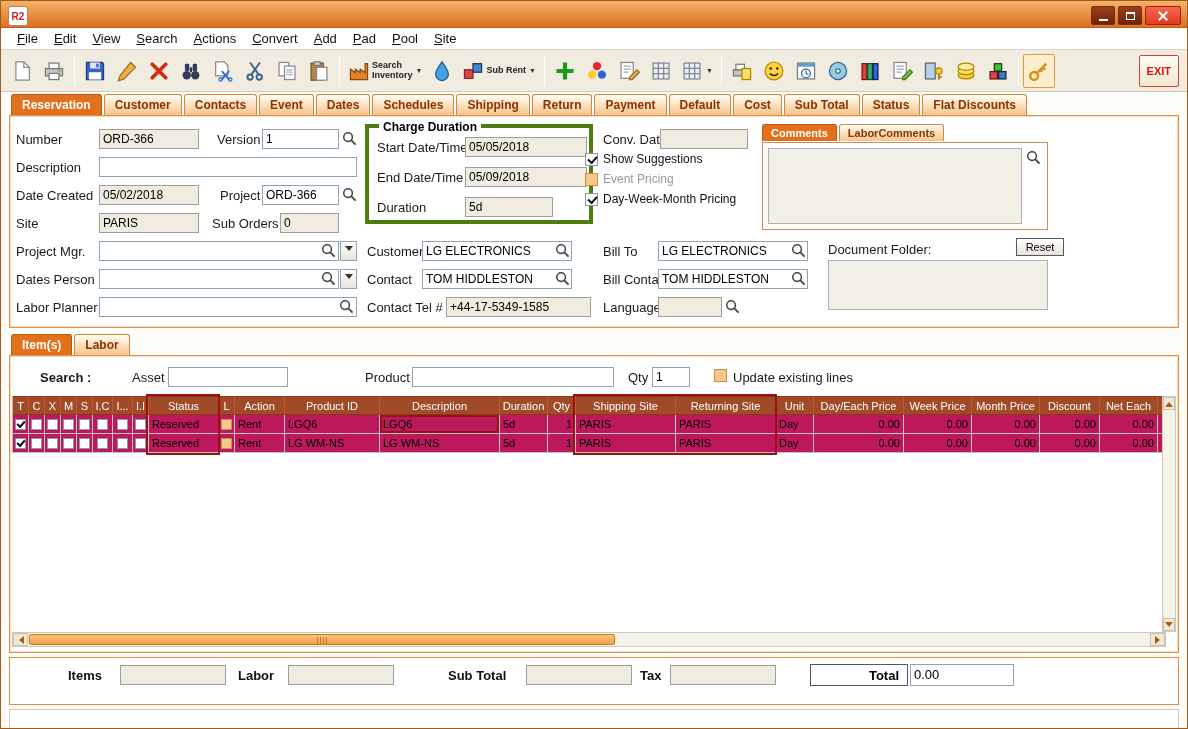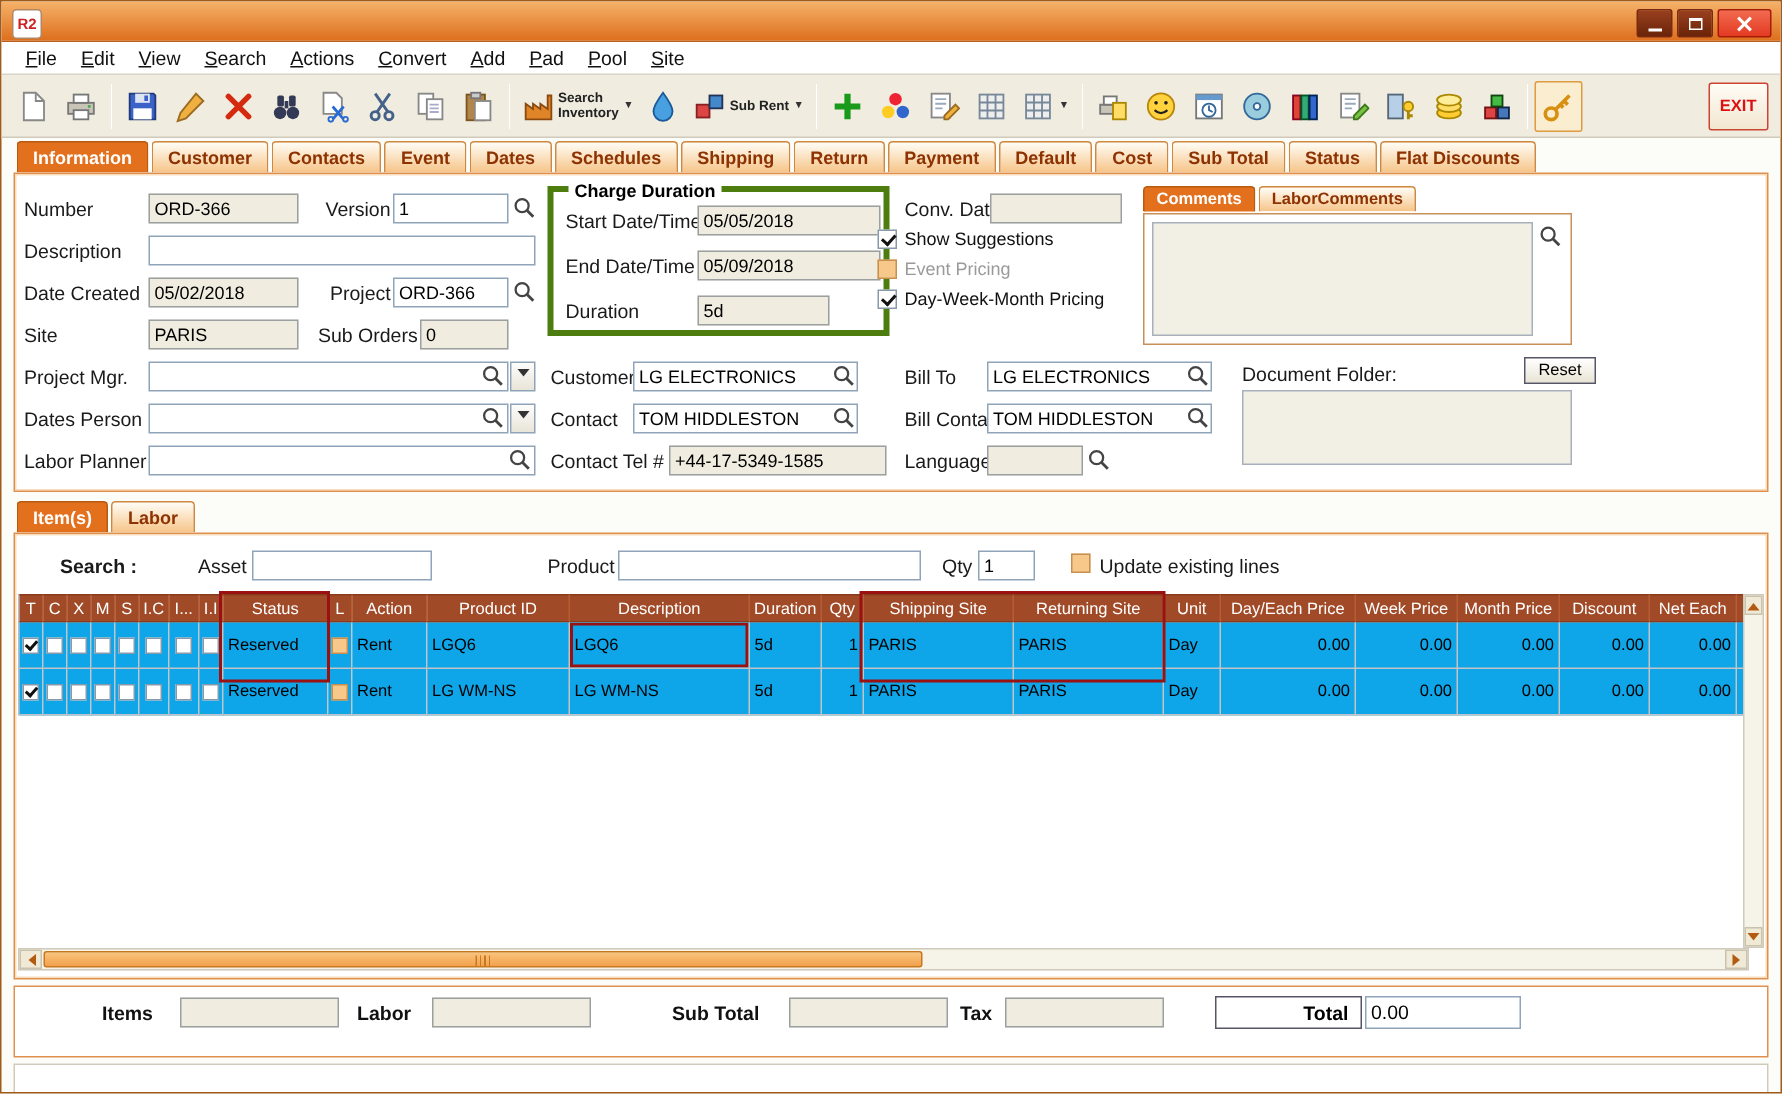--- a/index.html
+++ b/index.html
@@ -65,21 +65,21 @@
 .cb.checked::after{content:"";position:absolute;left:2px;top:2px;width:7px;height:4px;border-left:2px solid #111;border-bottom:2px solid #111;transform:rotate(-48deg)}
 .cb.orange{background:#f6c88a;border-color:#c89050}
 .cbstack{position:absolute;display:flex;flex-direction:column;gap:6px}
 .cbrow{display:flex;align-items:center;gap:5px;font-size:12px;color:#111}
 .cbrow.dis .cblabel{color:#9a9a9a}
 .cbrow.dis .cb{background:#f6c88a;border-color:#c89050}
 
 
 #items-table{position:absolute;left:2px;top:40px;width:1154px;border-collapse:separate;border-spacing:0;table-layout:fixed;font-size:11px;border-left:1px solid #bbb}
 #items-table th{background:var(--table-header-bg,#a04a28);color:#fff;font-weight:normal;height:19px;border-right:1px solid #b85c34;border-top:1px solid #8a3a1a;border-bottom:1px solid #8a3a1a;padding:0 2px;overflow:hidden;white-space:nowrap;text-align:center}
-#items-table td{height:31px;border-right:1px solid #c4c4c4;border-bottom:1px solid #c4c4c4;padding:0 3px;overflow:hidden;white-space:nowrap;background:#0ea5e9;color:#000}
+#items-table td{height:19px;border-right:1px solid #c4c4c4;border-bottom:1px solid #c4c4c4;padding:0 3px;overflow:hidden;white-space:nowrap;background:#be185d;color:#000}
 #items-table td.num{text-align:right}
 #items-table td.cbcell{text-align:center;padding:0}
 #items-table td .cb{width:11px;height:11px;vertical-align:middle}
 #items-table td .cb.checked::after{left:1px;top:1px;width:6px;height:3px}
 #items-table td.desc-hl{box-shadow:inset 0 0 0 2px var(--highlight,#991111)}
 .hl-box{position:absolute;border:2px solid var(--highlight,#991111);pointer-events:none}
 
 
 .hscroll{position:absolute;left:2px;top:276px;width:1154px;height:15px;background:#f6f3e9;border:1px solid #cfcabc}
 .harrow{position:absolute;top:0;width:15px;height:13px;background:#efe9d6;border:1px solid #c8c2ae;display:flex;align-items:center;justify-content:center}
@@ -394,21 +394,21 @@
             <path d="M7.5 10.5L15 3M12 6l2 2M10 8l1.6 1.6" stroke="#d89010" stroke-width="2" fill="none"></path>
           </svg>
         </span>
       </div>
       <div class="tspacer"></div>
       <div class="exit-btn">EXIT</div>
     </div>
 
   <div class="tabs">
 
-  <div class="tab selected">Information</div>
+  <div class="tab selected">Reservation</div>
       <div class="tab">Customer</div>
       <div class="tab">Contacts</div>
       <div class="tab">Event</div>
       <div class="tab">Dates</div>
       <div class="tab">Schedules</div>
       <div class="tab">Shipping</div>
       <div class="tab">Return</div>
       <div class="tab">Payment</div>
       <div class="tab">Default</div>
       <div class="tab">Cost</div>

